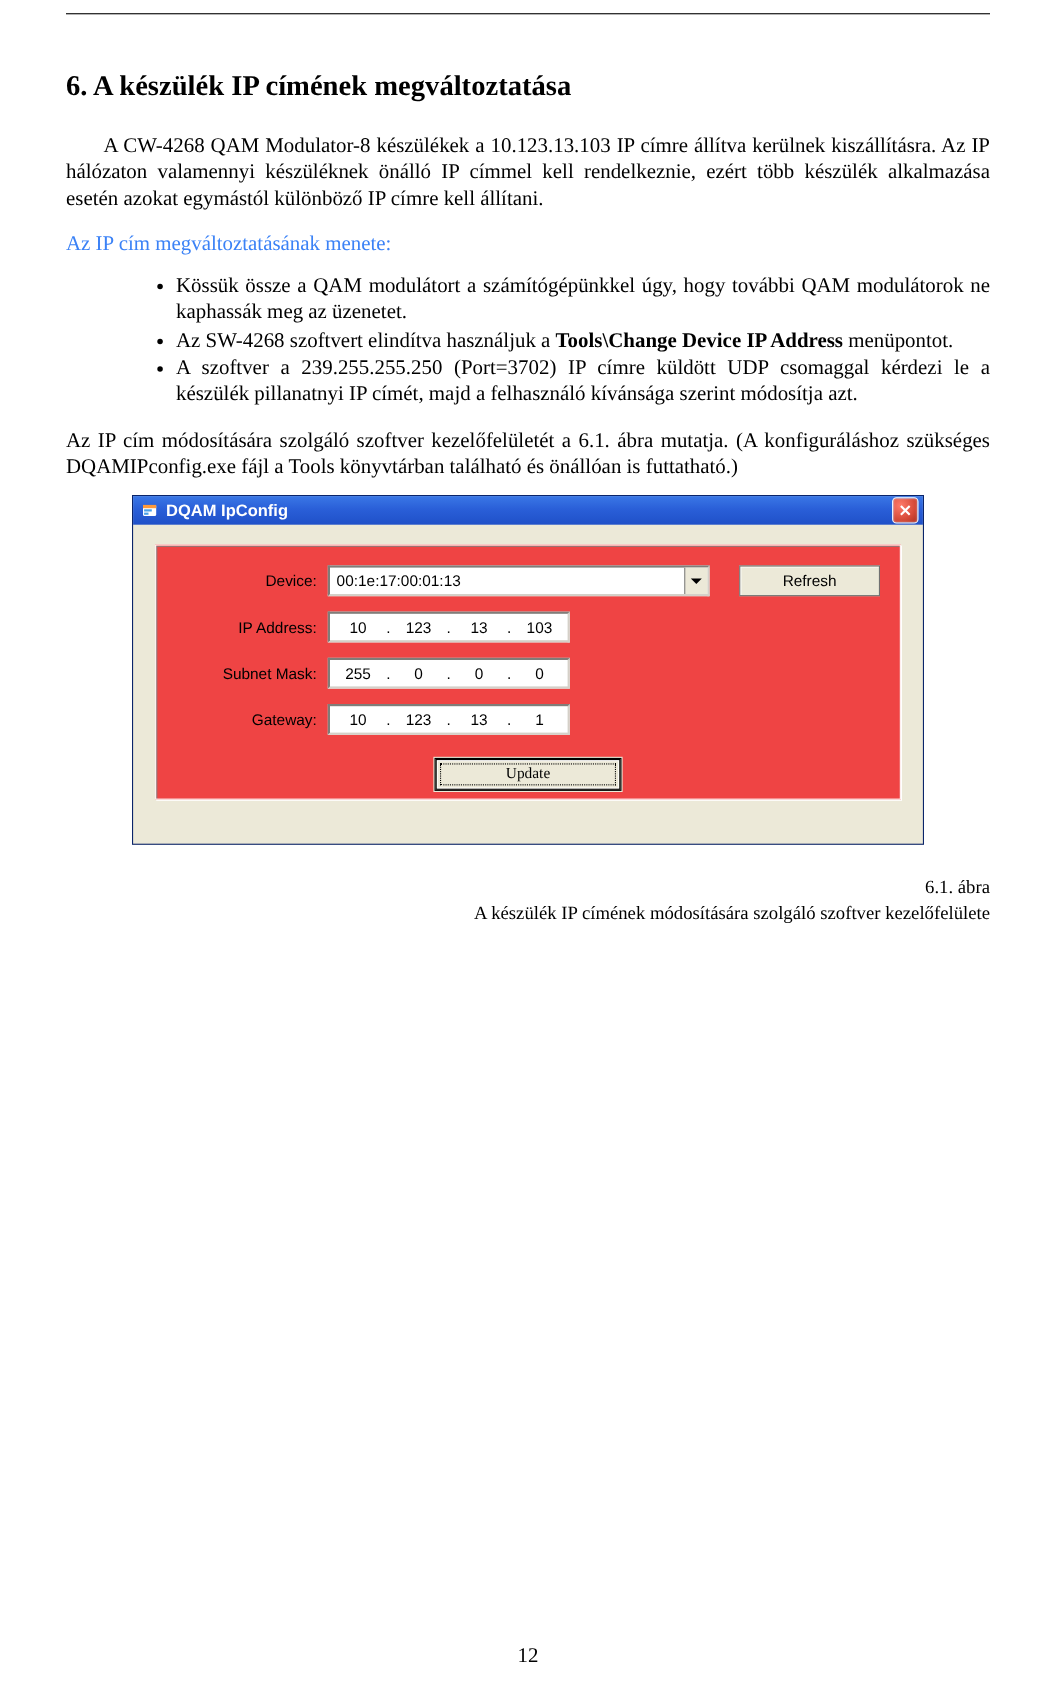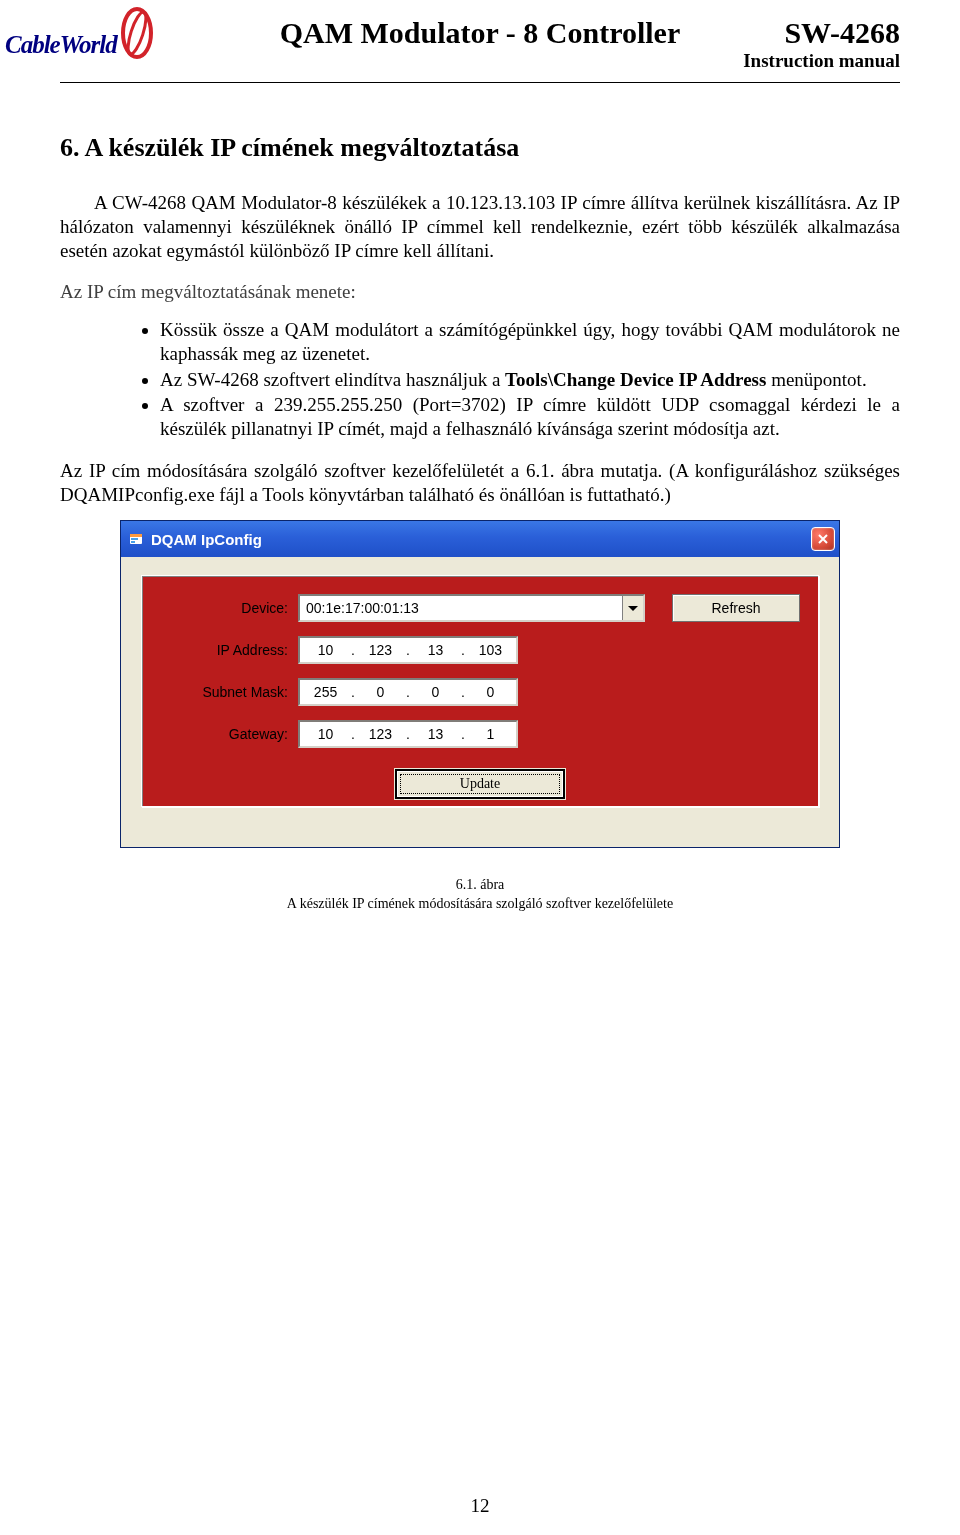--- a/index.html
+++ b/index.html
@@ -70,21 +70,21 @@
     margin-top: 50px;
     margin-bottom: 28px;
   }
   p.body, .body {
     font-size: 19px;
     line-height: 1.25;
     text-align: justify;
     margin: 0 0 14px 0;
   }
   .indent { text-indent: 34px; }
-  .blue { color: #404040; }
+  .blue { color: #3b82f6; }
   ul.body-list {
     margin: 6px 0 18px 0;
     padding-left: 66px;
     font-size: 19px;
     line-height: 1.25;
     text-align: justify;
   }
   ul.body-list li { margin-bottom: 2px; margin-left: 34px; }
   .bold { font-weight: bold; }
 
@@ -94,21 +94,21 @@
     width: 720px;
   }
   .win {
     border: 1px solid #0a246a;
     background: #ece9d8;
     font-family: Tahoma, Arial, sans-serif;
     font-size: 14px;
     color: #000;
   }
   .titlebar {
-    height: 36px;
+    height: 26px;
     background: linear-gradient(to bottom, #3a77e6 0%, #2a5fd8 45%, #1f50c8 100%);
     display: flex;
     align-items: center;
     padding: 0 4px 0 6px;
     color: #ffffff;
     font-weight: bold;
     font-size: 15px;
   }
   .titlebar-icon {
     width: 18px; height: 18px;
@@ -130,21 +130,21 @@
     font-weight: bold;
     color: #fff;
     box-shadow: inset 0 0 2px rgba(255,255,255,0.6);
   }
   .win-body {
     padding: 18px 20px 40px 20px;
   }
   .panel {
     border: 1px solid #fff;
     box-shadow: inset 1px 1px 0 #808080, 1px 1px 0 #fff;
-    background: #b91c1c;
+    background: #ef4444;
     padding: 18px 18px 44px 18px;
     position: relative;
   }
   .row { display: flex; align-items: center; margin-bottom: 14px; }
   .lbl { width: 128px; text-align: right; padding-right: 10px; font-size: 14px; }
   .combo {
     flex: 1;
     height: 24px;
     background: #fff;
     border: 2px inset #d4d0c8;
@@ -206,50 +206,38 @@
   .btn.update {
     width: 130px;
     border: 1px solid #000;
     box-shadow: 0 0 0 1px #fff inset, 0 0 0 1px #000, 0 0 0 2px #ece9d8;
     outline: 1px dotted #000;
     outline-offset: -5px;
     font-family: Liberation Serif, serif;
   }
 
   .caption {
-    text-align: center;
-    font-size: 14px;
+    text-align: right;
+    font-size: 17px;
     margin-top: 28px;
     line-height: 1.35;
   }
   .pgnum {
     position: absolute;
     bottom: 18px;
     left: 0; right: 0;
     text-align: center;
     font-size: 19px;
   }
 </style>
 </head>
 <body>
 
 <div class="page">
 
-  <div class="header">
-    <div class="logo-wrap">
-      <span class="logo-text">CableWorld</span>
-      <svg class="logo-swish" viewBox="0 0 34 52">
-        <ellipse cx="17" cy="26" rx="14" ry="24" fill="none" stroke="#d2232a" stroke-width="4"></ellipse>
-        <ellipse cx="17" cy="26" rx="6" ry="22" fill="none" stroke="#d2232a" stroke-width="3" transform="rotate(18 17 26)"></ellipse>
-      </svg>
-    </div>
-    <div class="title-center">QAM Modulator - 8  Controller</div>
-    <div class="sw-right">SW-4268</div>
-    <div class="subtitle-right">Instruction manual</div>
-  </div>
   <hr class="rule">
 
   <div class="section-title">6.   A készülék IP címének megváltoztatása</div>
 
   <p class="body indent">A CW-4268 QAM Modulator-8 készülékek a 10.123.13.103 IP címre állítva kerülnek kiszállításra. Az IP hálózaton valamennyi készüléknek önálló IP címmel kell rendelkeznie, ezért több készülék alkalmazása esetén azokat egymástól különböző IP címre kell állítani.</p>
 
   <p class="body blue" style="margin-top:18px;">Az IP cím megváltoztatásának menete:</p>
 
   <ul class="body-list">
     <li>Kössük össze a QAM modulátort a számítógépünkkel úgy, hogy további QAM modulátorok ne kaphassák meg az üzenetet.</li>

